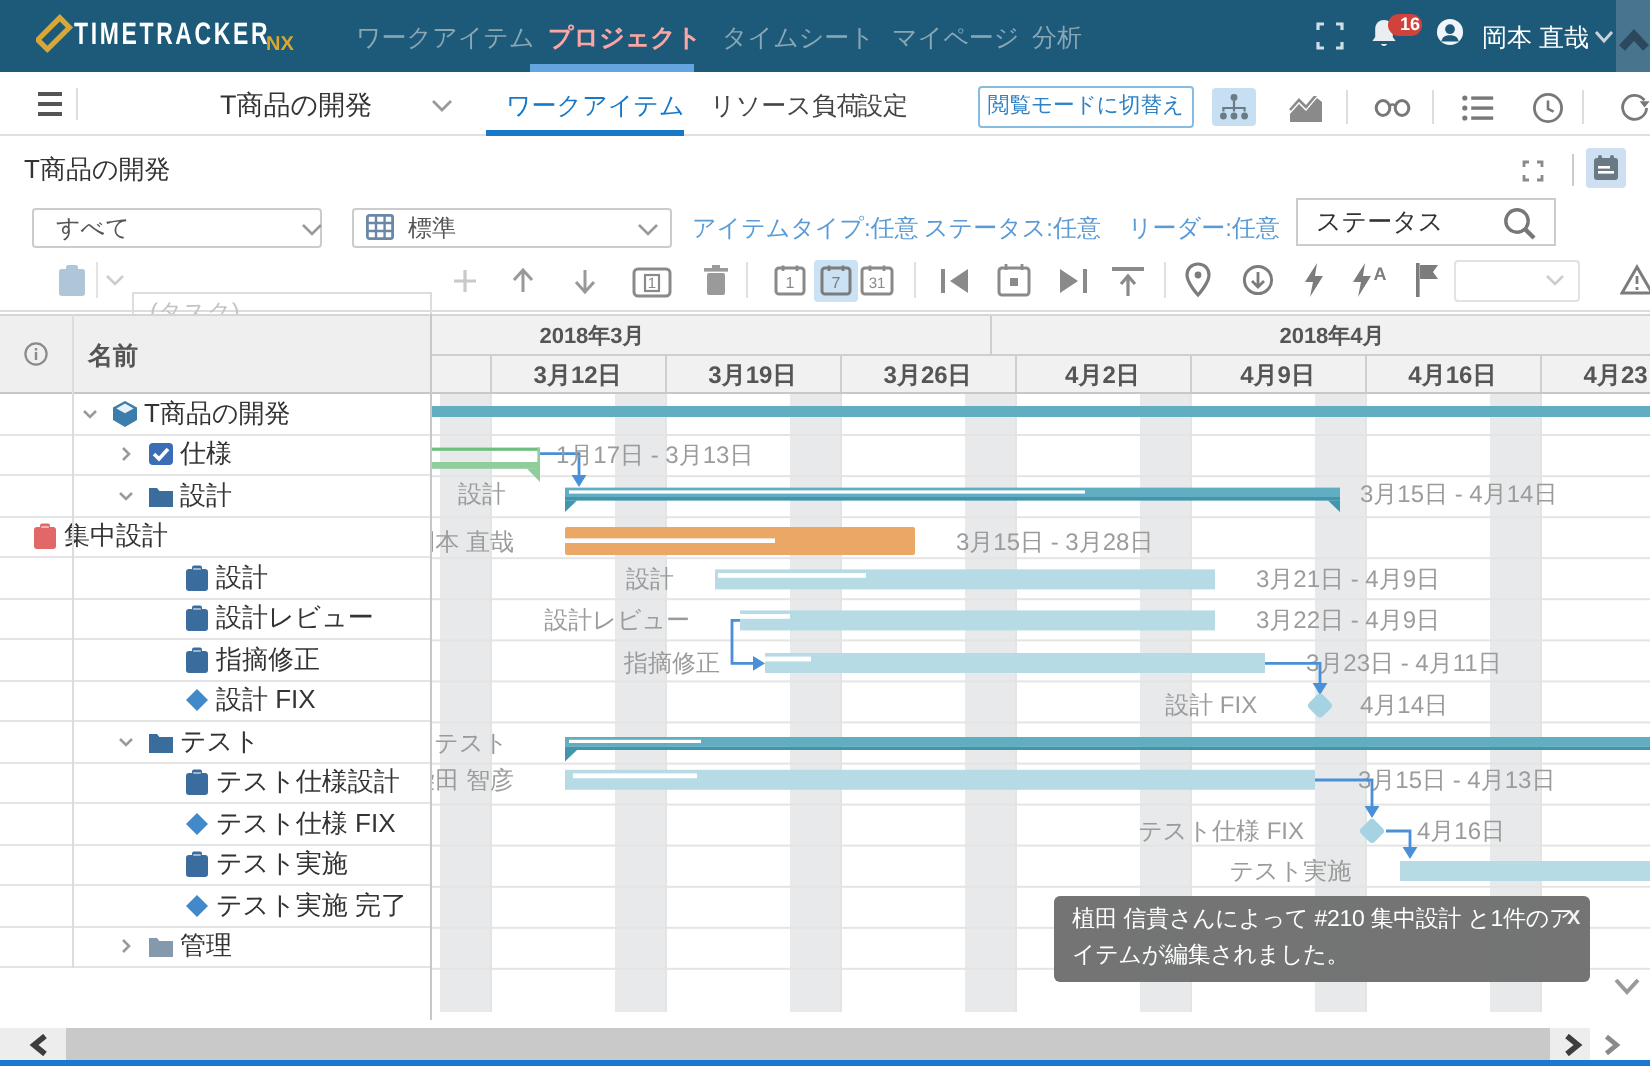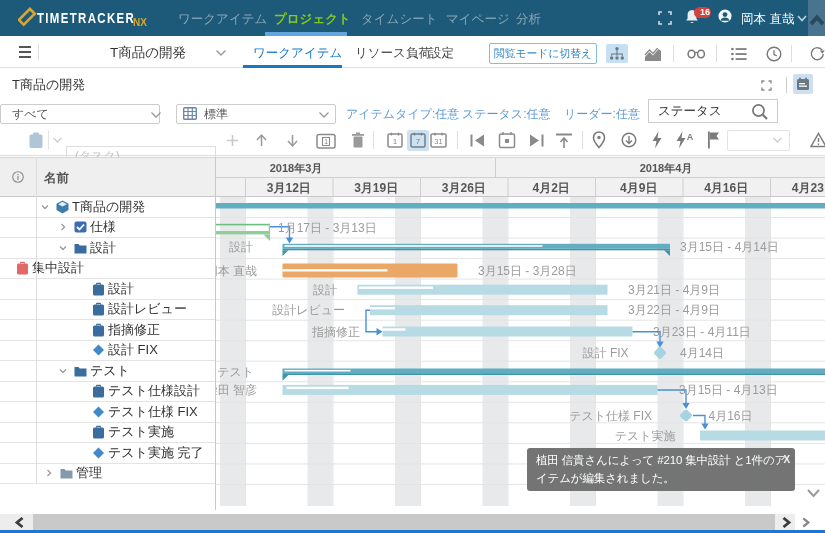--- a/index.html
+++ b/index.html
@@ -2,21 +2,21 @@
 <html lang="ja"><head><meta charset="utf-8">
 <style>
 *{margin:0;padding:0;box-sizing:border-box}
 html,body{width:825px;height:533px;overflow:hidden}
 body{font-family:"Liberation Sans",sans-serif;background:#fff;position:relative}
 .abs{position:absolute}
 
 #nav{position:absolute;left:0;top:0;width:825px;height:36px;background:#1d5a7a}
 #nav .item{position:absolute;top:11px;font-size:12.5px;color:#89a6b5;white-space:nowrap}
 #nav .active{font-weight:bold}
-#nav .active{color:#84cc16}
+#nav .active{color:#fca5a5}
 #underline{position:absolute;left:265px;top:32px;width:82px;height:4px;background:#64a5e0}
 #logo{position:absolute;left:37px;top:9px;color:#fff;font-weight:bold;font-size:15.5px;letter-spacing:1.8px;transform:scaleX(.74);transform-origin:left;white-space:nowrap}
 #lognx{position:absolute;left:133px;top:16.5px;color:#d9a62e;font-weight:bold;font-size:10px}
 
 #row2{position:absolute;left:0;top:36px;width:825px;height:32px;background:#fff;border-bottom:1px solid #e0e0e0}
 #row2 .tab{position:absolute;top:9px;font-size:12.5px;color:#444;white-space:nowrap}
 #tabu{position:absolute;left:243px;top:29px;width:99px;height:3px;background:#1878c8}
 #viewbtn{position:absolute;left:489px;top:7px;width:108px;height:21px;border:1px solid #85bce0;border-radius:2px;color:#2e81c4;font-size:10.8px;text-align:center;line-height:19px;white-space:nowrap}
 
 #row3{position:absolute;left:0;top:68px;width:825px;height:29px;background:#fff}
@@ -139,21 +139,21 @@
  <svg class="abs" style="left:796px;top:9px" width="14" height="14" viewBox="0 0 14 14">
   <rect x="1" y="2" width="12" height="11" rx="1.5" fill="#6a7a85"></rect>
   <rect x="3" y="0.5" width="2" height="3" rx="1" fill="#6a7a85"></rect>
       <rect x="9" y="0.5" width="2" height="3" rx="1" fill="#6a7a85"></rect>
   <rect x="3" y="6" width="6" height="1.3" fill="#fff"></rect>
       <rect x="3" y="8.5" width="8" height="1.3" fill="#fff"></rect>
  </svg>
 </div>
 
 <div id="row4">
- <div class="sel" style="left:0;width:160px;padding-left:11px">すべて</div>
+ <div class="sel" style="left:16px;width:145px;padding-left:11px">すべて</div>
  <svg class="abs" style="left:150px;top:14px" width="12" height="8" viewBox="0 0 12 8">
       <path d="M1.5 1.5 L6 6 L10.5 1.5" stroke="#999" stroke-width="1.3" fill="none"></path>
     </svg>
  <div class="sel" style="left:176px;width:160px;padding-left:27px">標準</div>
  <svg class="abs" style="left:183px;top:10px" width="14" height="13" viewBox="0 0 14 13">
   <rect x="0.7" y="0.7" width="12.6" height="11.6" rx="1" fill="none" stroke="#6b87a8" stroke-width="1.4"></rect>
   <path d="M0.7 4.5 H13.3 M0.7 8.5 H13.3 M5 0.7 V12.3 M9.3 0.7 V12.3" stroke="#6b87a8" stroke-width="1.2"></path>
  </svg>
  <svg class="abs" style="left:318px;top:14px" width="12" height="8" viewBox="0 0 12 8">
       <path d="M1.5 1.5 L6 6 L10.5 1.5" stroke="#999" stroke-width="1.3" fill="none"></path>
@@ -383,21 +383,21 @@
       <span class="nm">テスト実施</span>
     </div>
 <div class="lrow" style="top:285.9px;padding-left:76px">
       <span class="chev"></span>
       <span style="width:6px"></span>
       <svg class="icn" width="13" height="14" viewBox="0 0 13 14">
         <path d="M6.5 1.5 L12 7 L6.5 12.5 L1 7 Z" fill="#4189c8"></path>
       </svg>
       <span class="nm">テスト実施 完了</span>
     </div>
-<div class="lrow" style="top:306.4px;padding-left:44px">
+<div class="lrow" style="top:306.4px;padding-left:58px">
       <svg class="chev" width="10" height="10" viewBox="0 0 10 10">
         <path d="M3.5 2 L6.5 5 L3.5 8" stroke="#9a9a9a" stroke-width="1.3" fill="none"></path>
       </svg>
       <span style="width:6px"></span>
       <svg class="icn" width="13" height="14" viewBox="0 0 13 14">
         <path d="M0.5 3 h4 l1.2 1.5 h6.8 v8 h-12 Z" fill="#8499ab"></path>
       </svg>
       <span class="nm">管理</span>
     </div>
  <svg class="abs" style="left:12px;top:14px" width="12" height="12" viewBox="0 0 12 12">

